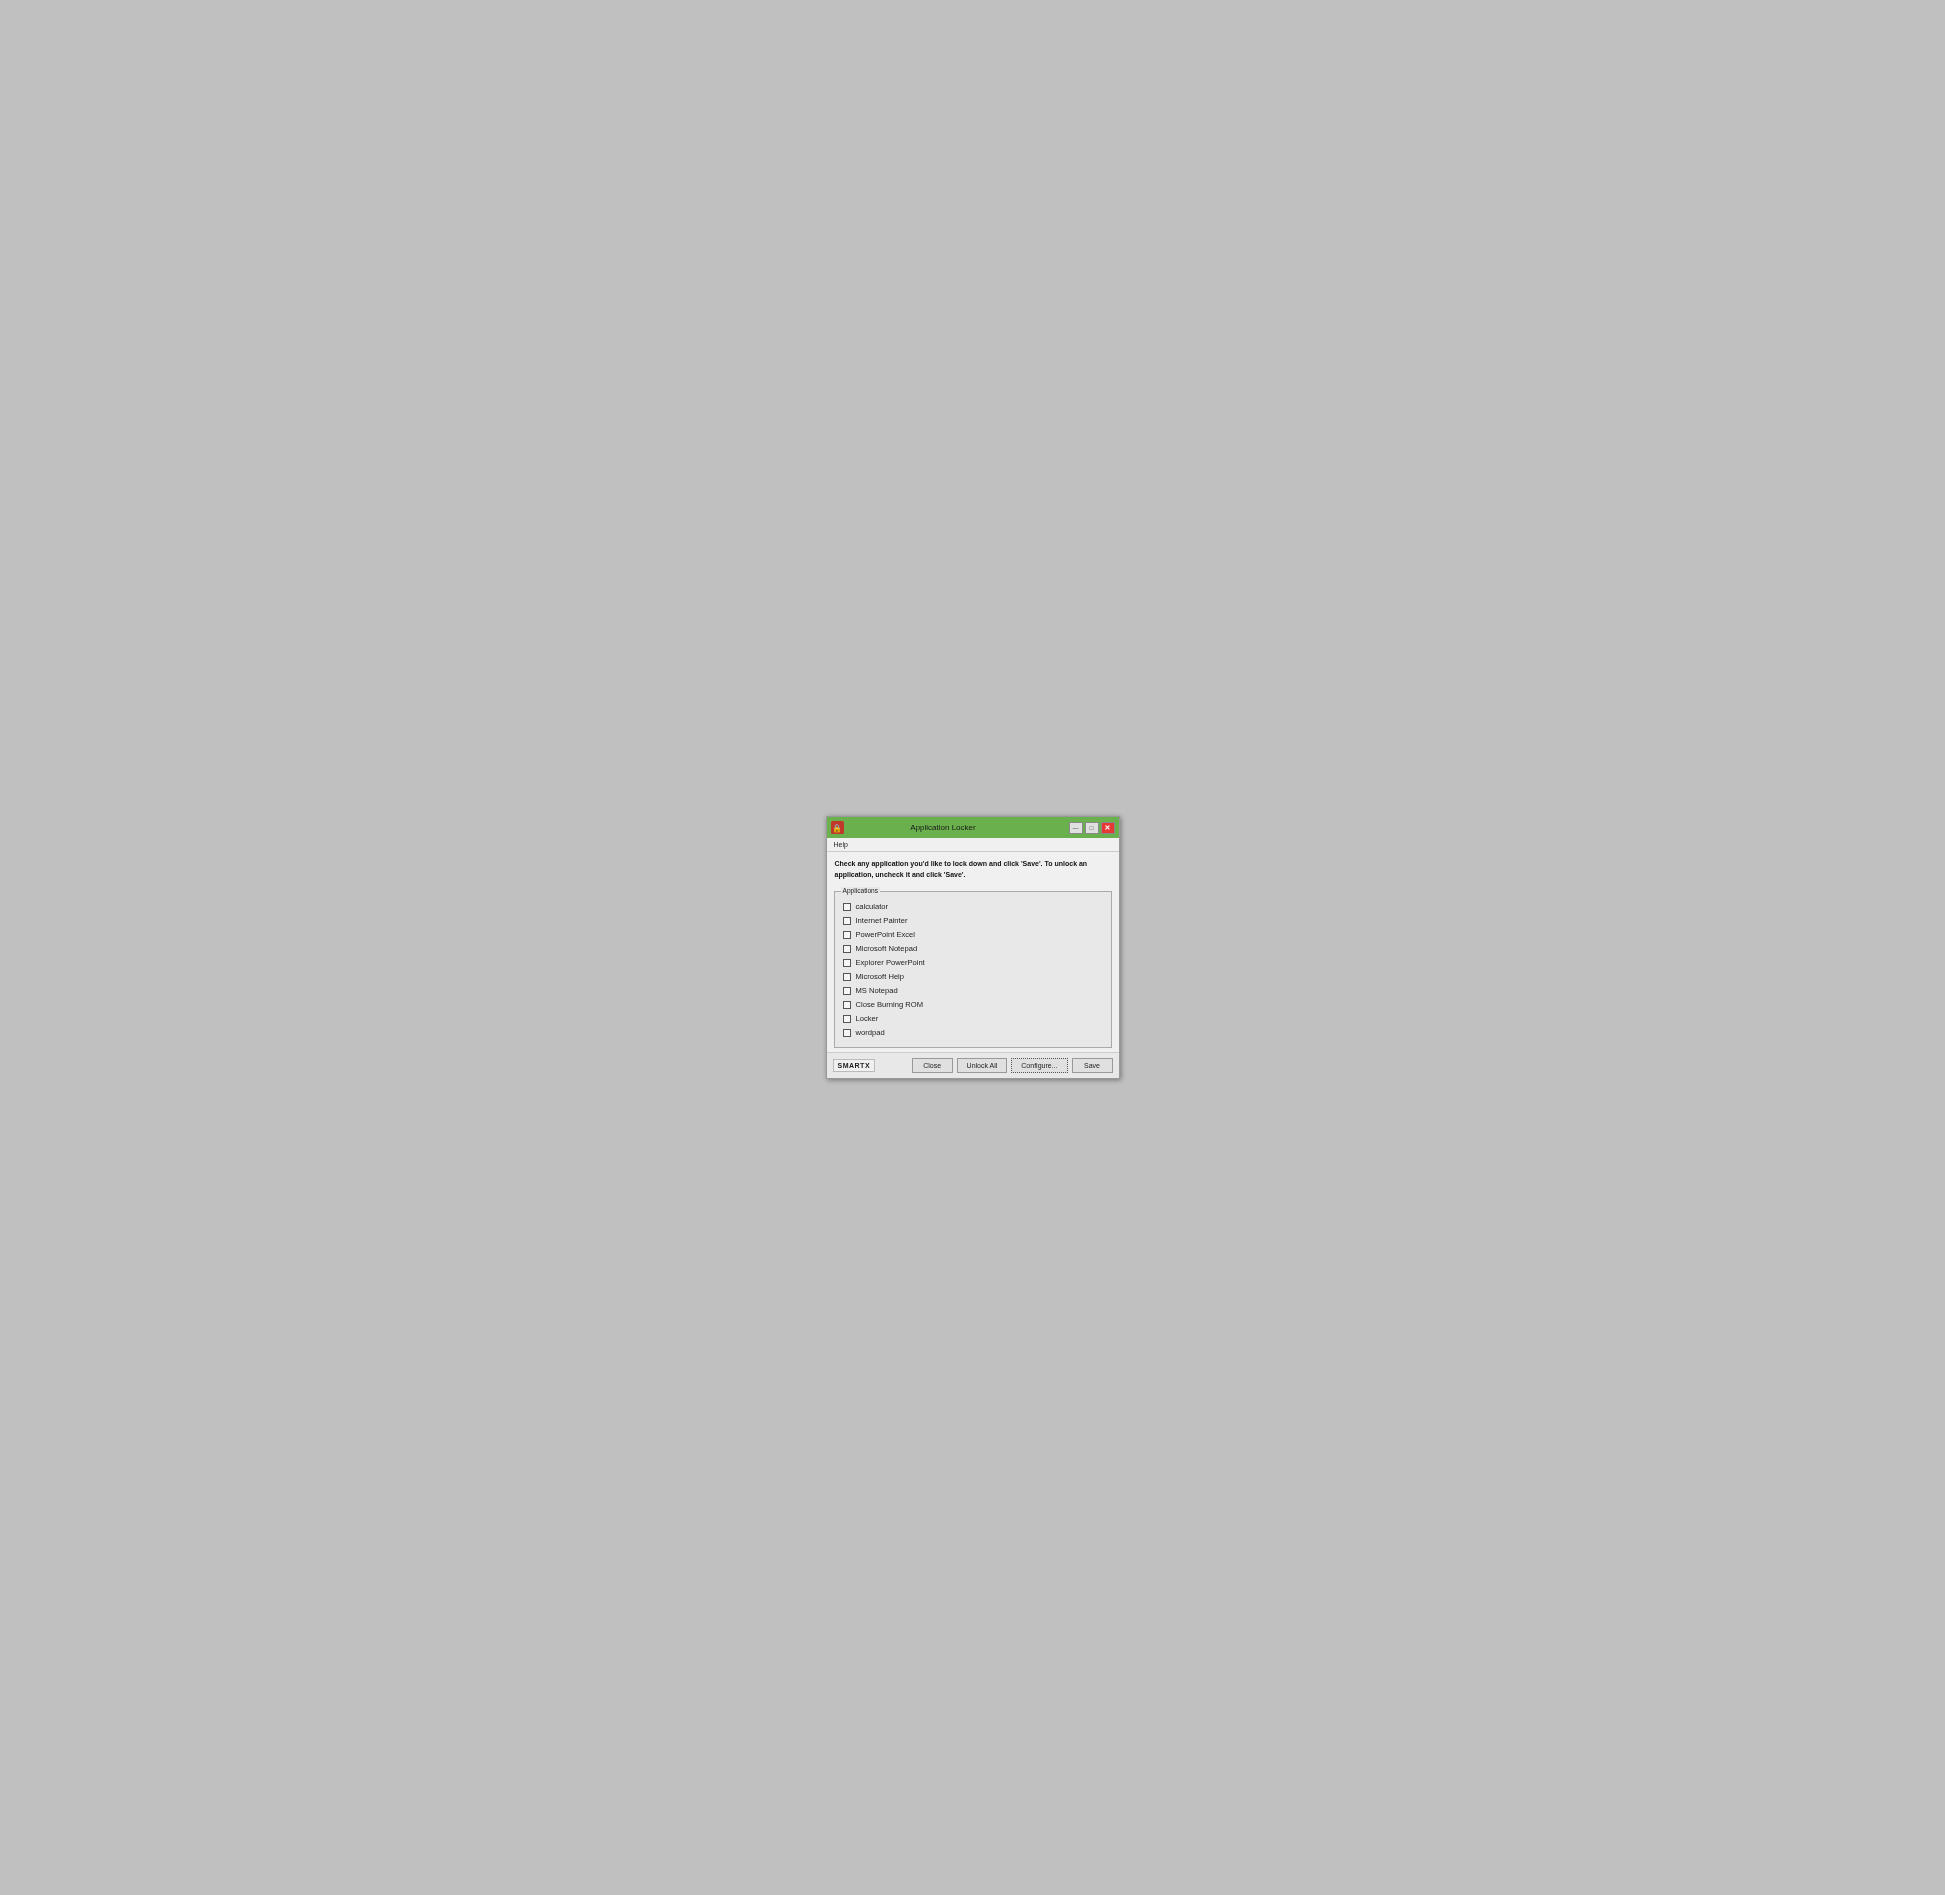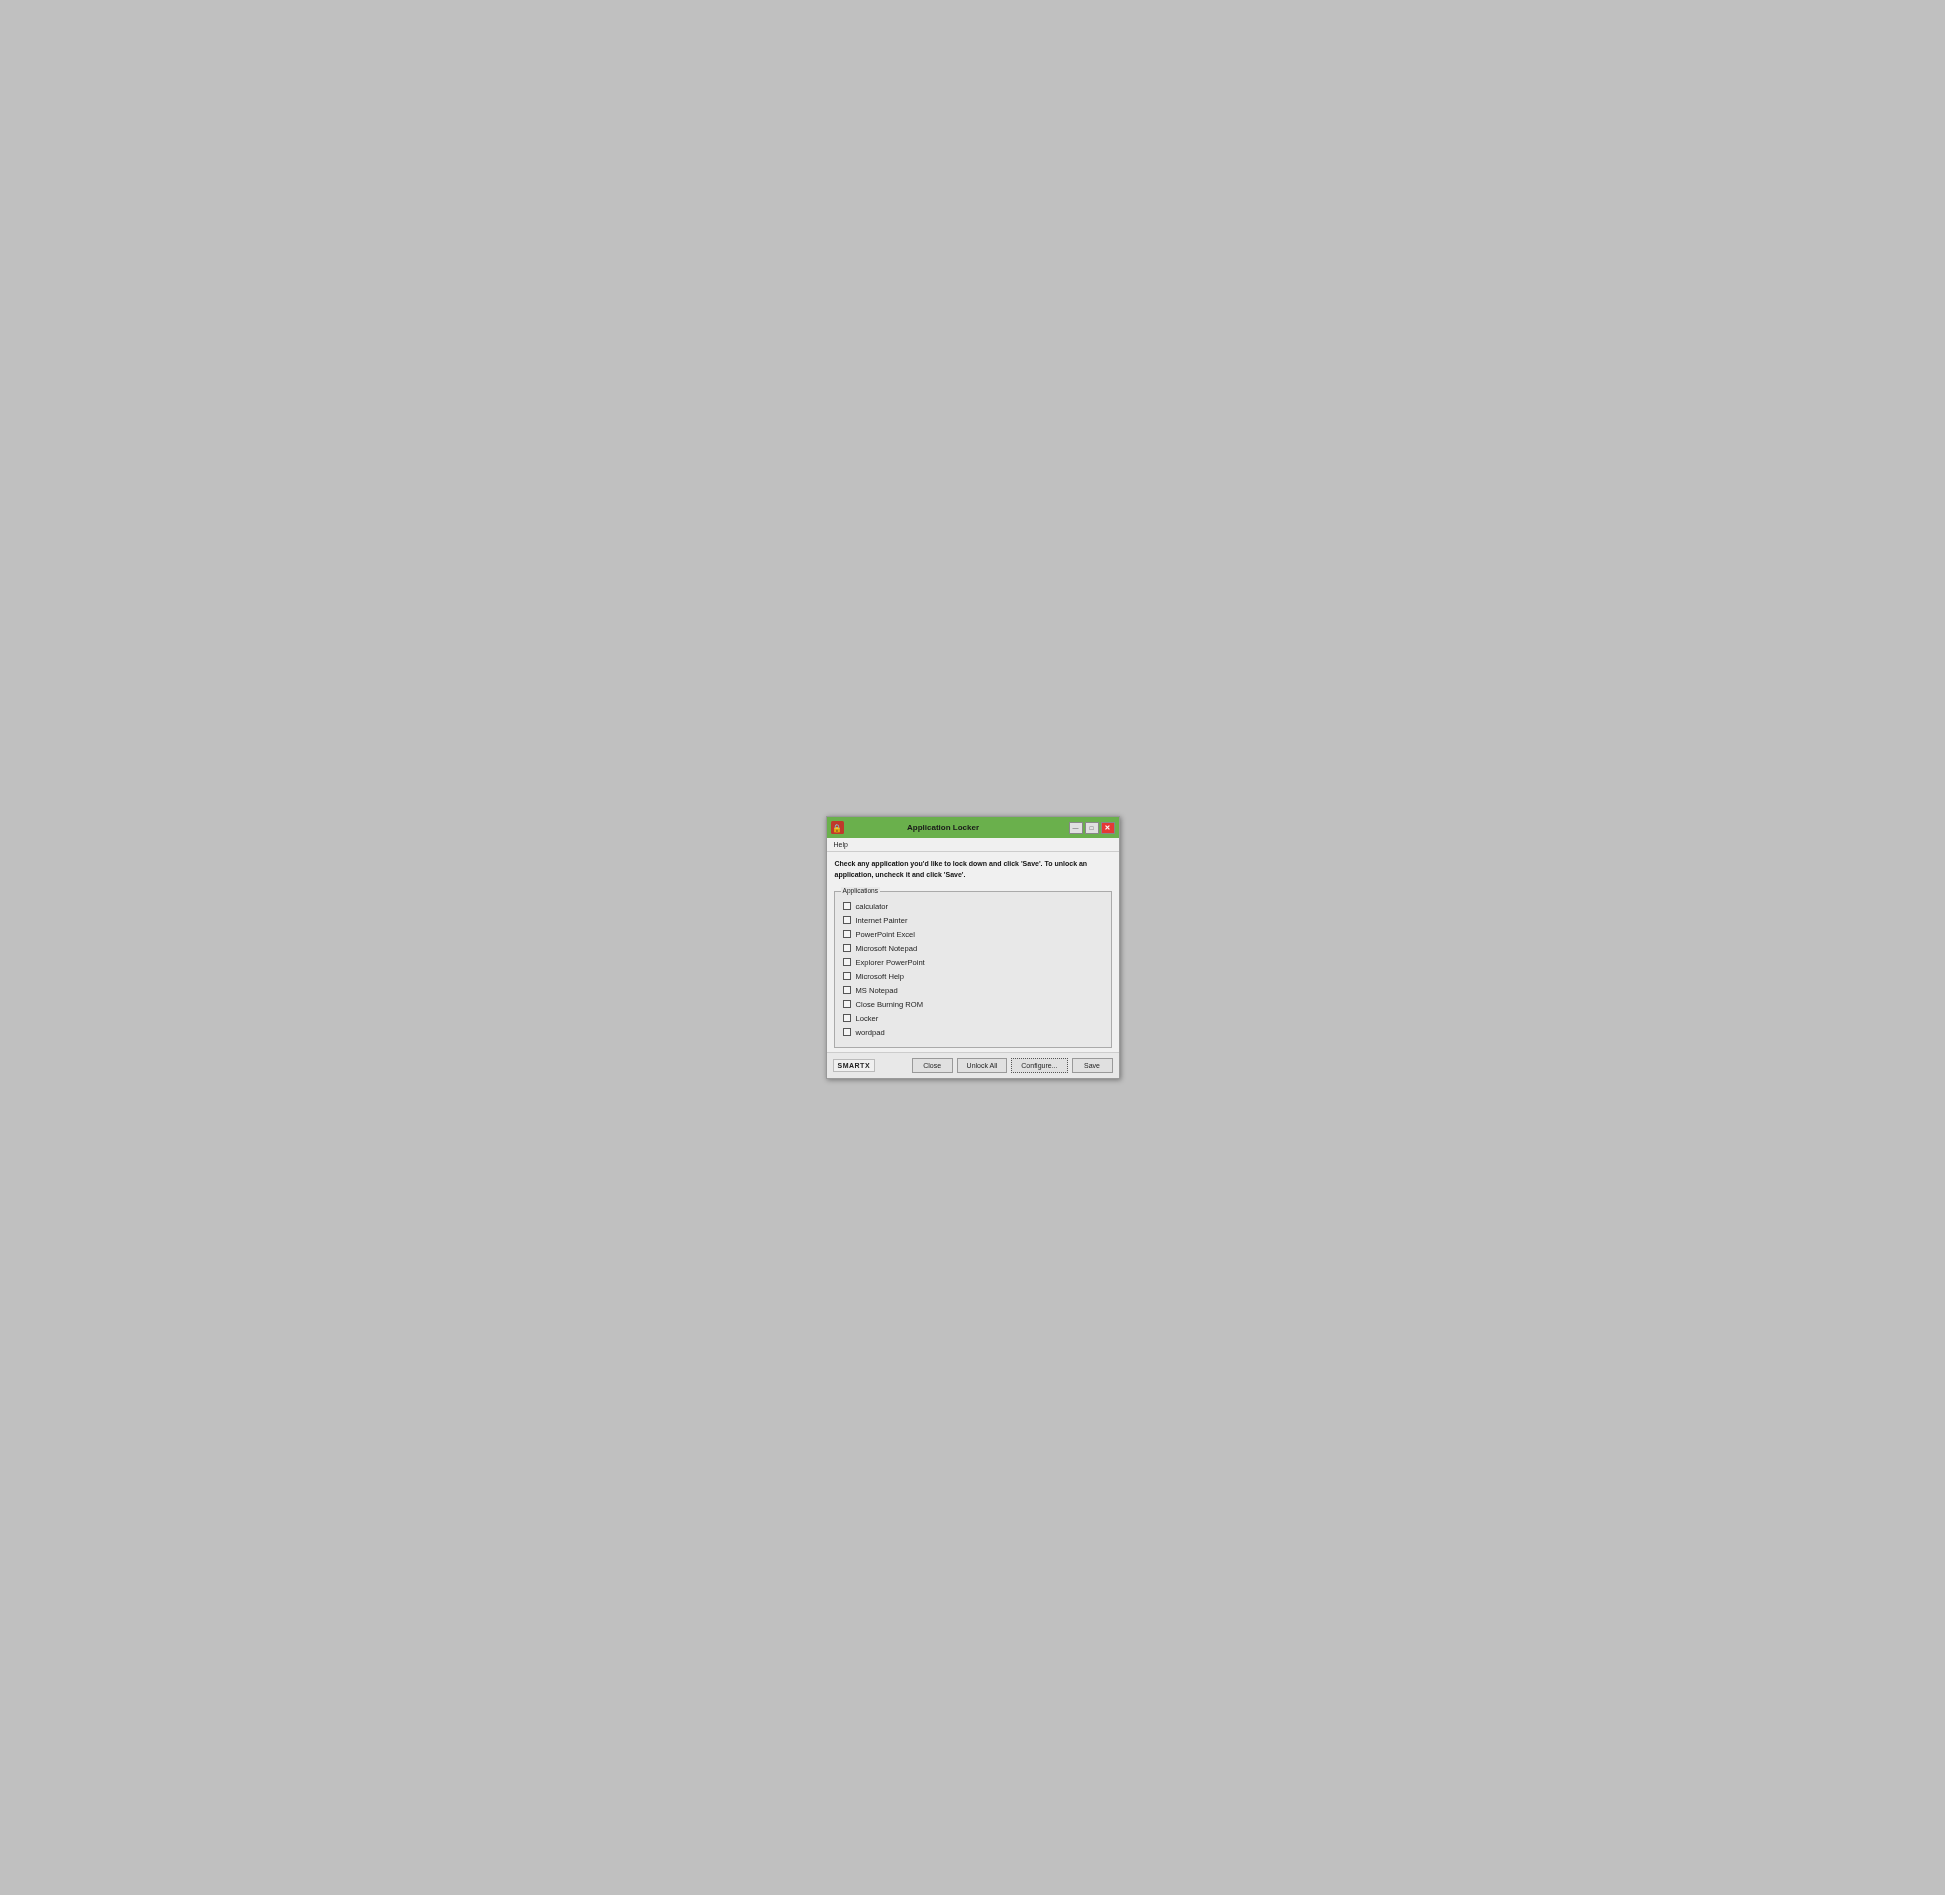--- a/index.html
+++ b/index.html
@@ -37,21 +37,21 @@
       height: 13px;
       margin-right: 4px;
       flex-shrink: 0;
     }
 
     .title-bar-title {
       flex: 1;
       text-align: center;
       color: #1a1a1a;
       font-size: 8px;
-      font-weight: bold;
+      font-weight: normal;
       margin-right: 30px;
     }
 
     .title-bar-controls {
       display: flex;
       gap: 2px;
       align-items: center;
     }
 
     .title-btn {
@@ -117,21 +117,21 @@
 
     .app-list {
       margin-top: 5px;
       display: flex;
       flex-direction: column;
       gap: 5px;
     }
 
     .app-item {
       display: flex;
-      align-items: flex-start;
+      align-items: flex-end;
       gap: 5px;
       cursor: pointer;
     }
 
     .app-checkbox {
       width: 8px;
       height: 8px;
       border: 0.8px solid #555;
       background: #f5f5f5;
       flex-shrink: 0;

